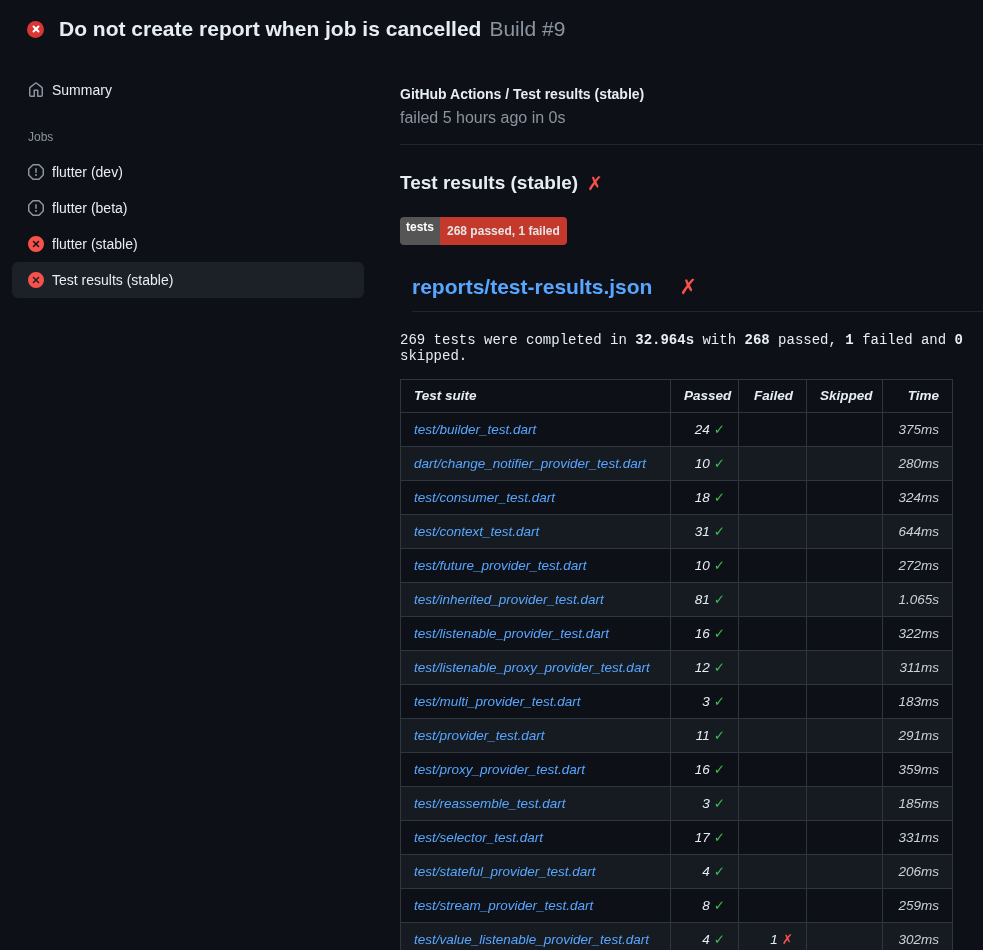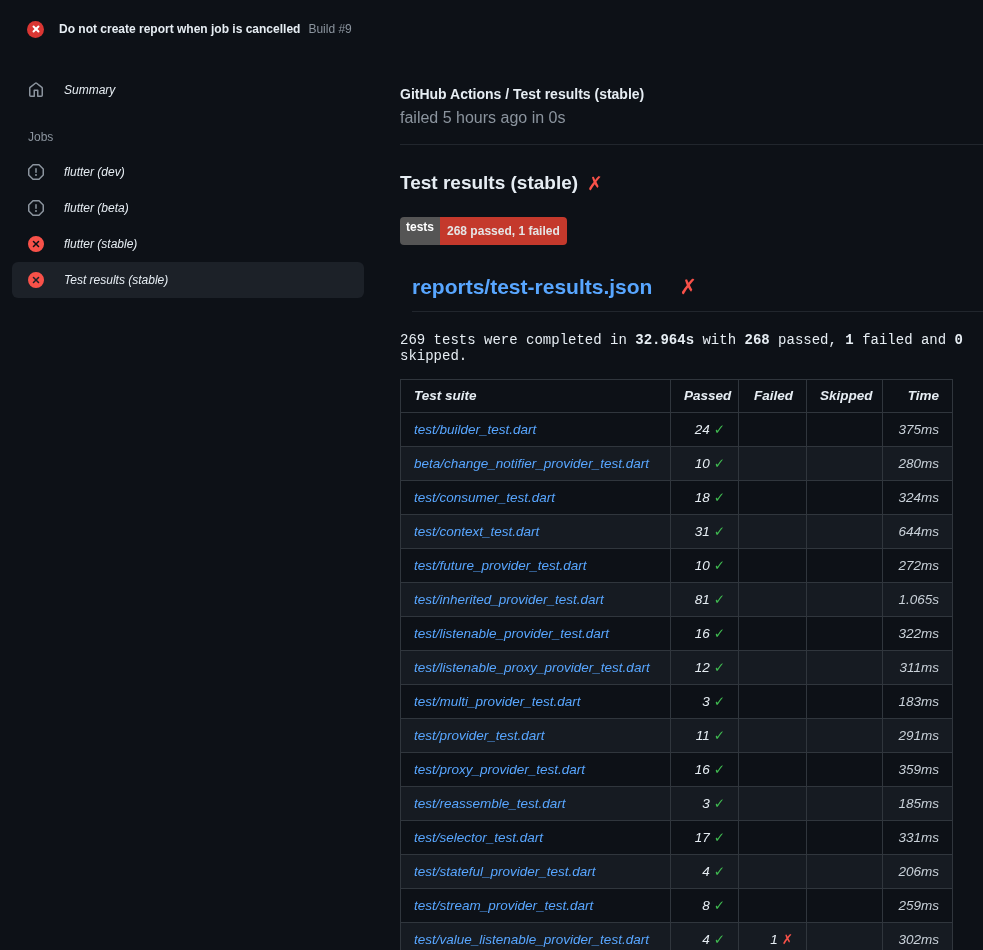--- a/index.html
+++ b/index.html
@@ -26,30 +26,30 @@
     font-size:14px;
   }
   
   .app-header{height:58px;display:flex;align-items:center;padding-left:27px;gap:15px;}
   .header-status{width:17px;height:17px;border-radius:50%;background:#da3633;position:relative;flex-shrink:0;}
   .header-status::before,.header-status::after{
     content:"";position:absolute;left:50%;top:50%;width:9px;height:2px;background:#fff;border-radius:1px;
   }
   .header-status::before{transform:translate(-50%,-50%) rotate(45deg);}
   .header-status::after{transform:translate(-50%,-50%) rotate(-45deg);}
-  .run-title{margin:0;font-size:12px;font-weight:700;display:flex;align-items:baseline;gap:8px;white-space:nowrap;}
+  .run-title{margin:0;font-size:21px;font-weight:700;display:flex;align-items:baseline;gap:8px;white-space:nowrap;}
   .build-number{color:var(--text-muted);font-weight:400;}
   
   .layout{display:flex;align-items:flex-start;}
   
   .sidebar{width:376px;flex-shrink:0;padding:14px 12px 0 12px;}
   .side-item{
-    display:flex;align-items:center;gap:20px;
+    display:flex;align-items:center;gap:8px;
     padding:10px 16px;border-radius:6px;cursor:pointer;
-    color:var(--text);font-size:12px;line-height:16px;font-style:italic;
+    color:var(--text);font-size:14px;line-height:16px;
   }
   .side-item.selected{background:var(--bg-selected);}
   .side-item .oct{flex-shrink:0;display:inline-flex;}
   .icon-muted{color:var(--text-muted);}
   .icon-failed{color:var(--red);}
   .jobs-heading{color:var(--text-muted);font-size:12px;padding:22px 16px 10px 16px;}
   
   .main{flex:1;padding:28px 0 0 24px;min-width:0;}
   .breadcrumb{font-weight:700;font-size:14px;color:var(--text);}
   .meta{color:var(--text-muted);font-size:16px;margin-top:7px;}
@@ -180,21 +180,21 @@
       <tbody>
   <tr>
     <td class="cell-suite"><a class="suite-link">test/builder_test.dart</a></td>
     <td class="cell-num"><span class="num">24</span><span class="check-icon">✓</span></td>
     <td class="cell-num"><span class="num"></span></td>
     <td class="cell-num"><span class="num"></span></td>
     <td class="cell-num cell-time">375ms</td>
   </tr>
 
   <tr>
-    <td class="cell-suite"><a class="suite-link">beta/change_notifier_provider_test.dart</a></td>
+    <td class="cell-suite"><a class="suite-link">dart/change_notifier_provider_test.dart</a></td>
     <td class="cell-num"><span class="num">10</span><span class="check-icon">✓</span></td>
     <td class="cell-num"><span class="num"></span></td>
     <td class="cell-num"><span class="num"></span></td>
     <td class="cell-num cell-time">280ms</td>
   </tr>
 
   <tr>
     <td class="cell-suite"><a class="suite-link">test/consumer_test.dart</a></td>
     <td class="cell-num"><span class="num">18</span><span class="check-icon">✓</span></td>
     <td class="cell-num"><span class="num"></span></td>

